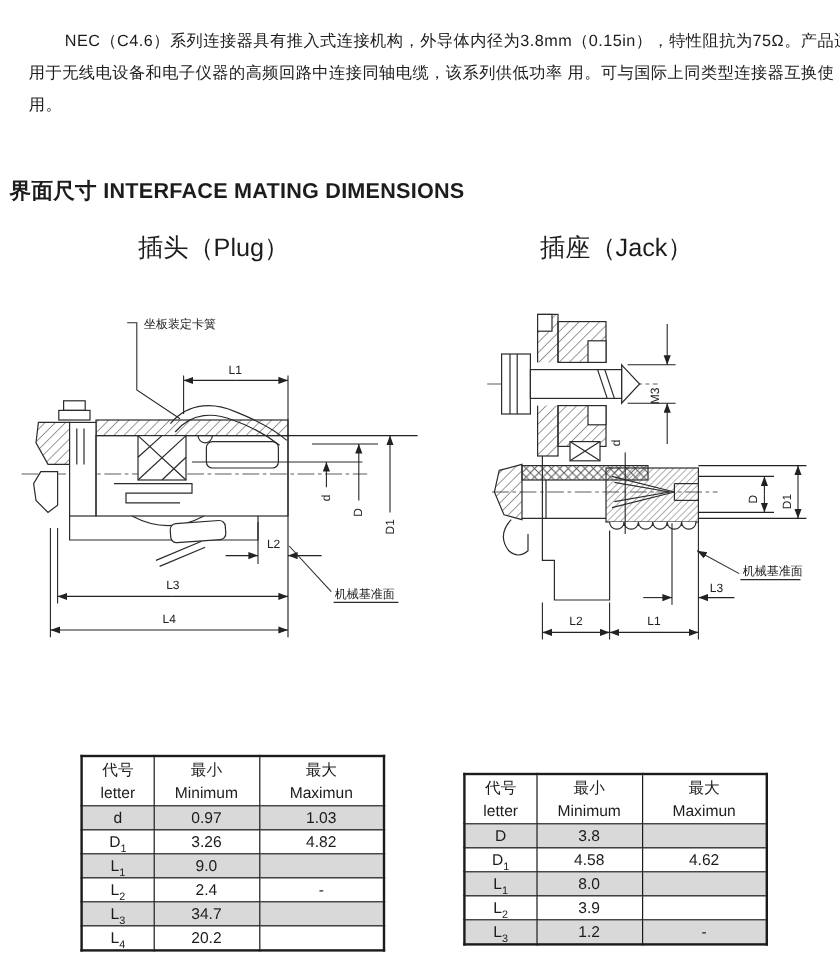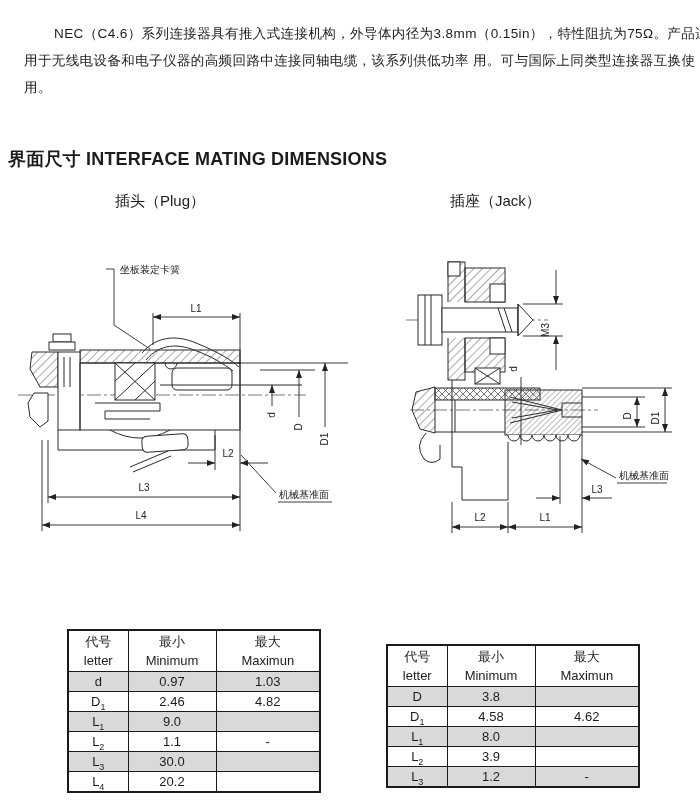--- a/index.html
+++ b/index.html
@@ -10,21 +10,21 @@
   }
   .intro {
     position:absolute; top:4px; left:8px; width:686px;
     font-size:13.5px; line-height:27px; text-indent:30px; letter-spacing:0.4px;
     margin:16px;
   }
   .section-title {
     position:absolute; top:147px; left:8px; margin:0;
     font-size:18px; font-weight:bold; letter-spacing:0.2px;
   }
-  .sub-label { position:absolute; top:192px; font-size:15px; }
+  .sub-label { position:absolute; top:192px; font-size:21px; }
   .plug-sub { left:115px; }
   .jack-sub { left:450px; }
 
   svg.diagram { position:absolute; }
   svg.diagram text { font-family:"Liberation Sans","DejaVu Sans",sans-serif; fill:#222; }
 
   table.dim-table {
     position:absolute; border-collapse:collapse; table-layout:fixed;
     font-size:13px; text-align:center; border:2.5px solid #1b1b1b;
     background:#fff;
@@ -288,36 +288,36 @@
     </tr>
   </thead>
   <tbody>
     <tr class="shaded">
       <td><span>d</span><sub></sub></td>
       <td>0.97</td>
       <td>1.03</td>
     </tr>
     <tr>
       <td><span>D</span><sub>1</sub></td>
-      <td>2.46</td>
+      <td>3.26</td>
       <td>4.82</td>
     </tr>
     <tr class="shaded">
       <td><span>L</span><sub>1</sub></td>
       <td>9.0</td>
       <td></td>
     </tr>
     <tr>
       <td><span>L</span><sub>2</sub></td>
-      <td>1.1</td>
+      <td>2.4</td>
       <td>-</td>
     </tr>
     <tr class="shaded">
       <td><span>L</span><sub>3</sub></td>
-      <td>30.0</td>
+      <td>34.7</td>
       <td></td>
     </tr>
     <tr>
       <td><span>L</span><sub>4</sub></td>
       <td>20.2</td>
       <td></td>
     </tr>
   </tbody>
 </table>
 

